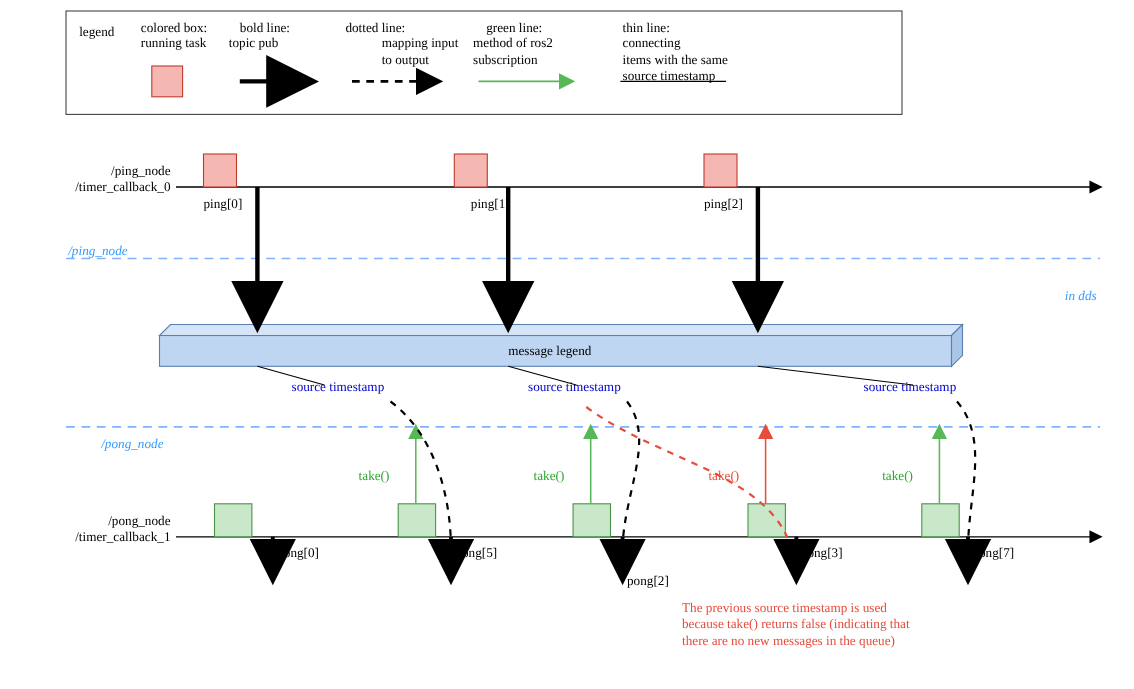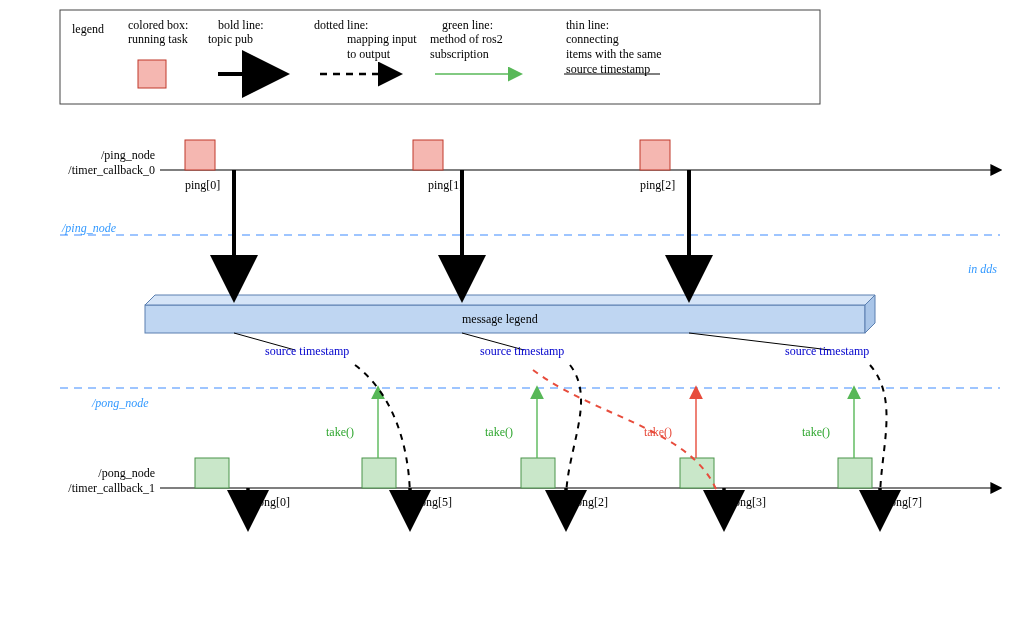--- a/index.html
+++ b/index.html
@@ -158,18 +158,21 @@
 <span class="lbl navy" style="left:480px;top:344px;">source timestamp</span>
 <span class="lbl navy" style="left:785px;top:344px;">source timestamp</span>
 
 <span class="lbl green" style="left:326px;top:425px;">take()</span>
 <span class="lbl green" style="left:485px;top:425px;">take()</span>
 <span class="lbl red" style="left:644px;top:425px;">take()</span>
 <span class="lbl green" style="left:802px;top:425px;">take()</span>
 
 <span class="lbl" style="left:252px;top:495px;">pong[0]</span>
 <span class="lbl" style="left:414px;top:495px;">pong[5]</span>
-<span class="lbl" style="left:570px;top:495px;">pong[2]</span>
+<span class="lbl" style="left:570px;top:521px;">pong[2]</span>
 <span class="lbl" style="left:728px;top:495px;">pong[3]</span>
 <span class="lbl" style="left:884px;top:495px;">pong[7]</span>
 
+<span class="lbl red" style="left:620px;top:545px;max-width:300px;white-space:pre-wrap;">The previous source timestamp is used
+because take() returns false (indicating that
+there are no new messages in the queue)</span>
 
 </div>
 
 </body></html>

